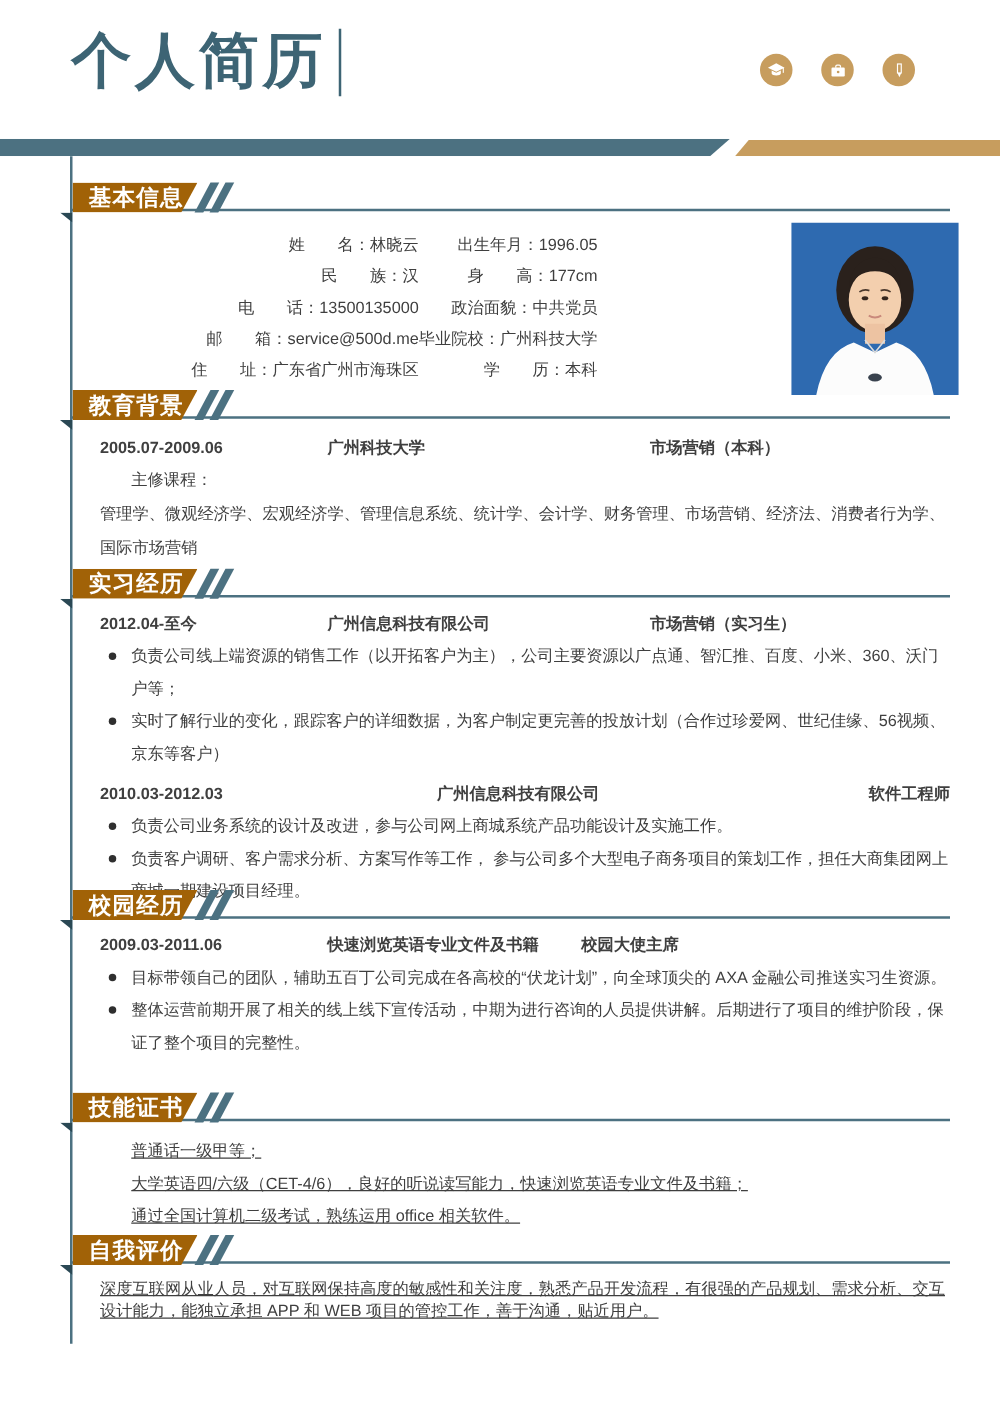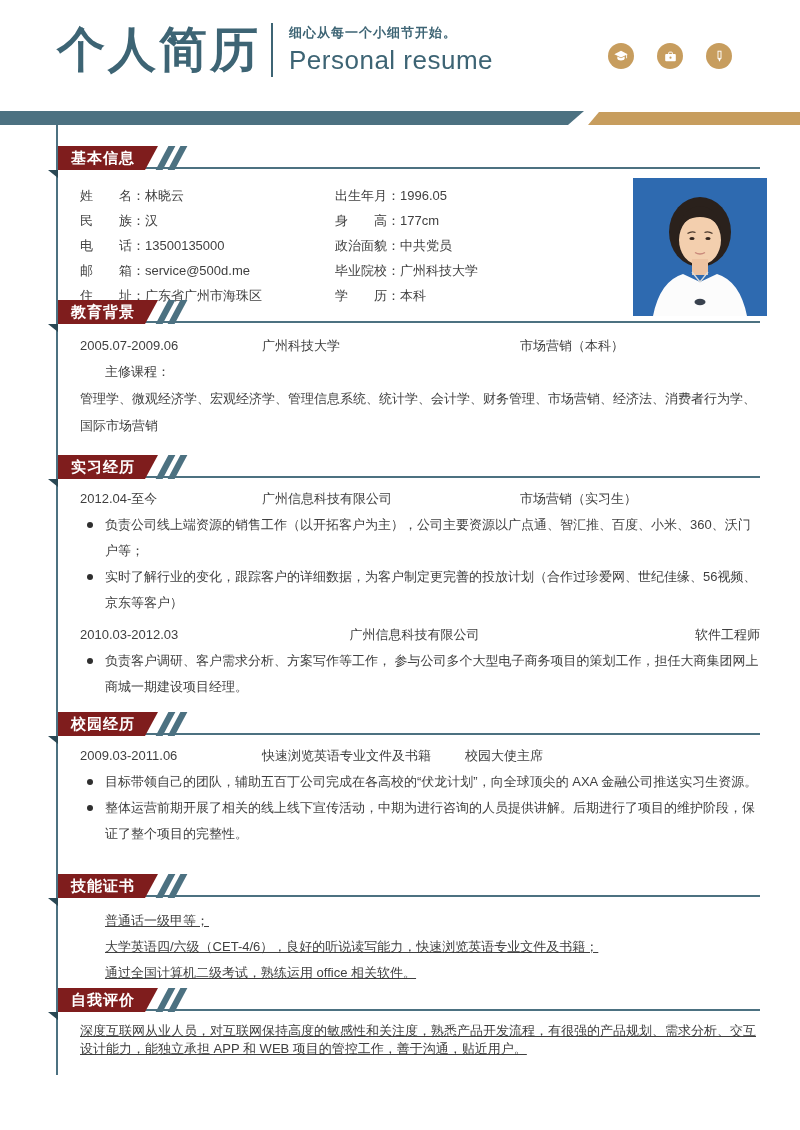--- a/index.html
+++ b/index.html
@@ -22,64 +22,60 @@
   .bar-gold { position:absolute; top:112px; left:588px; width:212px; height:13px; background:#c79d5e;
               clip-path:polygon(11px 0,100% 0,100% 100%,0 100%); }
 
   
   .vline { position:absolute; left:56px; top:125px; width:2px; height:950px; background:#4c7181; }
 
   
   .sec { position:absolute; left:0; width:800px; }
   .badge-row { position:relative; height:24px; margin:0 40px 0 57px; }
   .badge-row .hline { position:absolute; left:0; right:0; bottom:1px; height:2px; background:#4c7181; }
-  .badge { position:absolute; left:1px; top:0; z-index:2; width:100px; height:24px; background:#7f1d1d;
-           color:#fff; font-size:15px; font-weight:bold; line-height:24px; padding-left:13px;
+  .badge { position:absolute; left:1px; top:0; z-index:2; width:100px; height:24px; background:#a16207;
+           color:#fff; font-size:18px; font-weight:bold; line-height:24px; padding-left:13px;
            letter-spacing:1px; clip-path:polygon(0 0,100% 0,calc(100% - 13px) 100%,0 100%); }
   .badge-stripe { position:absolute; top:0; z-index:2; width:7px; height:24px; background:#4c7181; transform:skewX(-28deg); }
   .s1 { left:105px; } .s2 { left:117px; }
   .badge-fold { position:absolute; left:-9px; top:24px; width:10px; height:8px; background:#2a4854;
                 clip-path:polygon(0 0,100% 0,100% 100%); }
   .sec-content { margin:0 40px 0 80px; color:#3f3f3f; font-size:13px; }
 
   
   .info-cols { display:flex; padding-top:13px; }
-  .info-col { line-height:25px; }
+  .info-col { line-height:25px;text-align:right; }
   .info-col.left { width:255px; }
   .info-label { color:#3f3f3f; }
   .info-value { color:#3f3f3f; }
 
   
   .photo { position:absolute; left:633px; top:178px; width:134px; height:138px; }
 
   
-  .xp-row { display:flex; line-height:26px; }
+  .xp-row { display:flex; line-height:26px;font-weight:bold; }
   .xp-date { width:182px; }
   .xp-org  { width:258px; }
   .xp-org.campus { width:203px; }
   .para { line-height:27px; }
   .bullet { position:relative; padding-left:25px; line-height:26px; }
   .bullet::before { content:""; position:absolute; left:7px; top:10px; width:6px; height:6px;
                     border-radius:50%; background:#2f2f2f; }
   .plain-line { line-height:26px;margin-left:25px; }
   .pt9 { padding-top:9px; } .pt10 { padding-top:10px;text-decoration:underline; } .pt7 { padding-top:7px; }
   .mt6 { margin-top:6px;justify-content:space-between; }
 </style>
 </head>
 <body>
 
 <div class="page">
 
   <div class="header">
     <div class="title-zh">个人简历</div>
     <div class="header-divider"></div>
-    <div>
-      <div class="tagline-zh">细心从每一个小细节开始。</div>
-      <div class="tagline-en">Personal resume</div>
-    </div>
   </div>
 
   <div class="hicons">
     <div class="hicon">
       <svg width="16" height="16" viewBox="0 0 24 24">
         <path fill="#fff" d="M12 4 2 9.2l10 5 10-5z"></path>
         <path fill="#fff" d="M6.5 12.6v3.6c0 1.3 2.6 2.4 5.5 2.4s5.5-1.1 5.5-2.4v-3.6L12 15.4z"></path>
         <rect x="19.8" y="9.4" width="1.3" height="6" fill="#fff"></rect>
       </svg>
     </div>
@@ -141,21 +137,21 @@
           <div><span class="info-label">出生年月：</span><span class="info-value">1996.05</span></div>
           <div><span class="info-label">身　　高：</span><span class="info-value">177cm</span></div>
           <div><span class="info-label">政治面貌：</span><span class="info-value">中共党员</span></div>
           <div><span class="info-label">毕业院校：</span><span class="info-value">广州科技大学</span></div>
           <div><span class="info-label">学　　历：</span><span class="info-value">本科</span></div>
         </div>
       </div>
     </div>
   </div>
 
-  <div class="sec" style="top:300px">
+  <div class="sec" style="top:312px">
     <div class="badge-row">
       <div class="hline"></div>
       <div class="badge">教育背景</div>
       <div class="badge-stripe s1"></div>
       <div class="badge-stripe s2"></div>
       <div class="badge-fold"></div>
     </div>
     <div class="sec-content pt9">
       <div class="xp-row">
         <span class="xp-date">2005.07-2009.06</span>
@@ -181,20 +177,21 @@
         <span class="xp-org">广州信息科技有限公司</span>
         <span class="xp-role">市场营销（实习生）</span>
       </div>
       <div class="bullet">负责公司线上端资源的销售工作（以开拓客户为主），公司主要资源以广点通、智汇推、百度、小米、360、沃门户等；</div>
       <div class="bullet">实时了解行业的变化，跟踪客户的详细数据，为客户制定更完善的投放计划（合作过珍爱网、世纪佳缘、56视频、京东等客户）</div>
       <div class="xp-row mt6">
         <span class="xp-date">2010.03-2012.03</span>
         <span class="xp-org">广州信息科技有限公司</span>
         <span class="xp-role">软件工程师</span>
       </div>
+      <div class="bullet">负责公司业务系统的设计及改进，参与公司网上商城系统产品功能设计及实施工作。</div>
       <div class="bullet">负责客户调研、客户需求分析、方案写作等工作， 参与公司多个大型电子商务项目的策划工作，担任大商集团网上商城一期建设项目经理。</div>
     </div>
   </div>
 
   <div class="sec" style="top:712px">
     <div class="badge-row">
       <div class="hline"></div>
       <div class="badge">校园经历</div>
       <div class="badge-stripe s1"></div>
       <div class="badge-stripe s2"></div>

